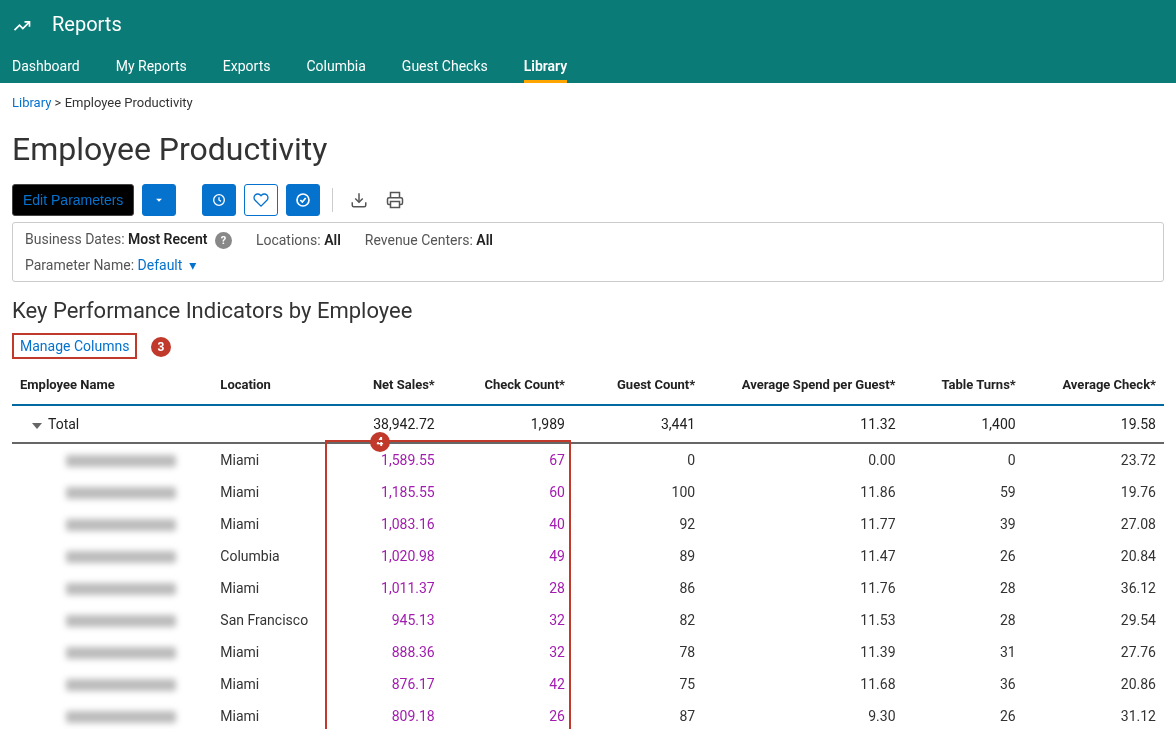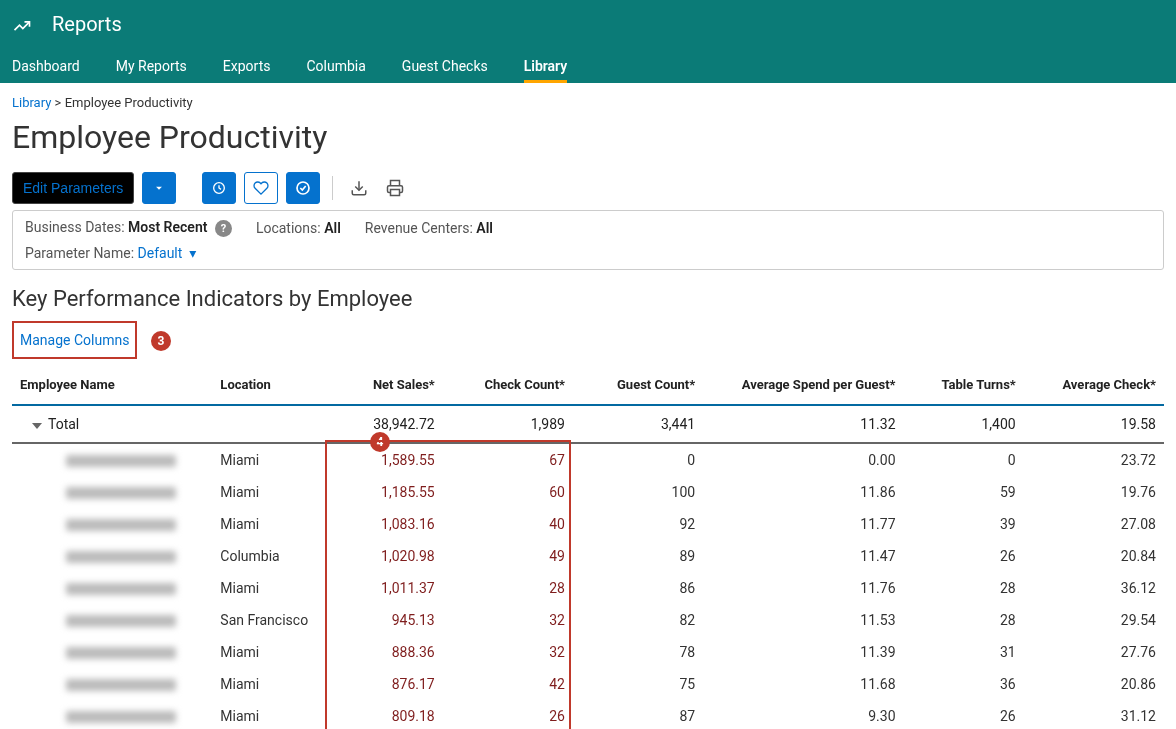--- a/index.html
+++ b/index.html
@@ -38,21 +38,21 @@
   }
   .nav-tab.active {
     font-weight: 600;
     border-bottom: 3px solid #ffa500;
   }
   .content {
     padding: 12px;
   }
   .breadcrumb {
     font-size: 13px;
-    margin-bottom: 8px;
+    margin-bottom: 20px;
     color: #333;
   }
   .breadcrumb a { color: #0572ce; text-decoration: none; cursor: pointer; }
   .page-title {
     font-size: 32px;
     font-weight: 400;
     margin-bottom: 16px;
   }
   .toolbar {
     display: flex;
@@ -124,21 +124,21 @@
     margin-left: 4px;
   }
   .section-title {
     font-size: 22px;
     font-weight: 400;
     margin-bottom: 10px;
   }
   .manage-columns-wrap {
     display: inline-block;
     border: 2px solid #c0392b;
-    padding: 9px 6px;
+    padding: 3px 6px;
     margin-bottom: 6px;
     position: relative;
   }
   .manage-columns-link {
     color: #0572ce;
     font-size: 14px;
     cursor: pointer;
   }
   .callout-badge {
     display: inline-flex;
@@ -202,21 +202,21 @@
   }
   .blur-name {
     display: inline-block;
     width: 110px;
     height: 12px;
     background: #bbb;
     filter: blur(3px);
     border-radius: 2px;
     vertical-align: middle;
   }
-  .link-val { color: #7f1d1d; }
+  .link-val { color: #a21caf; }
   
   .table-wrap { position: relative; }
   .red-box {
     position: absolute;
     border: 2px solid #c0392b;
     pointer-events: none;
   }
   .callout-4-wrap {
     position: absolute;
     left: 358px;

